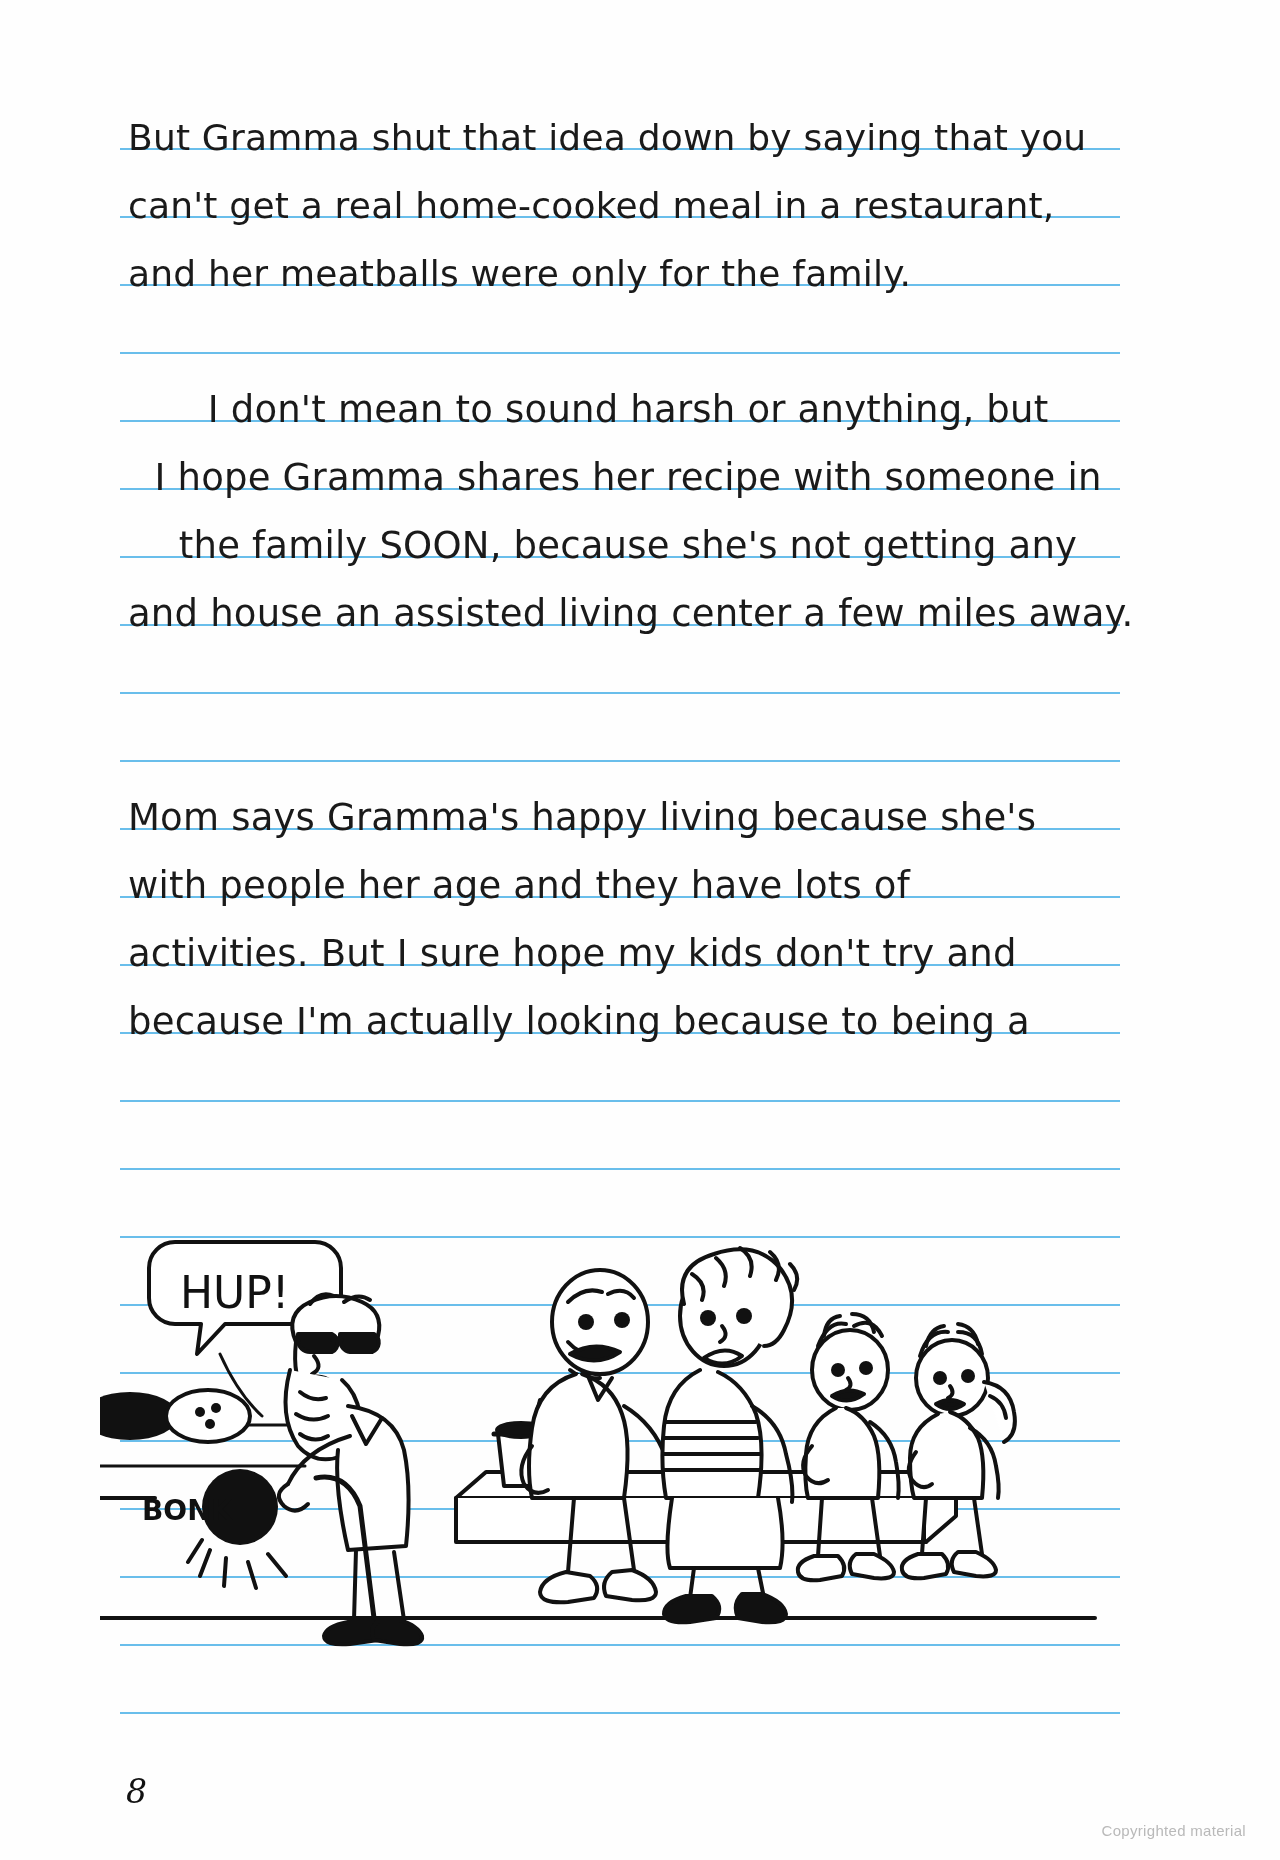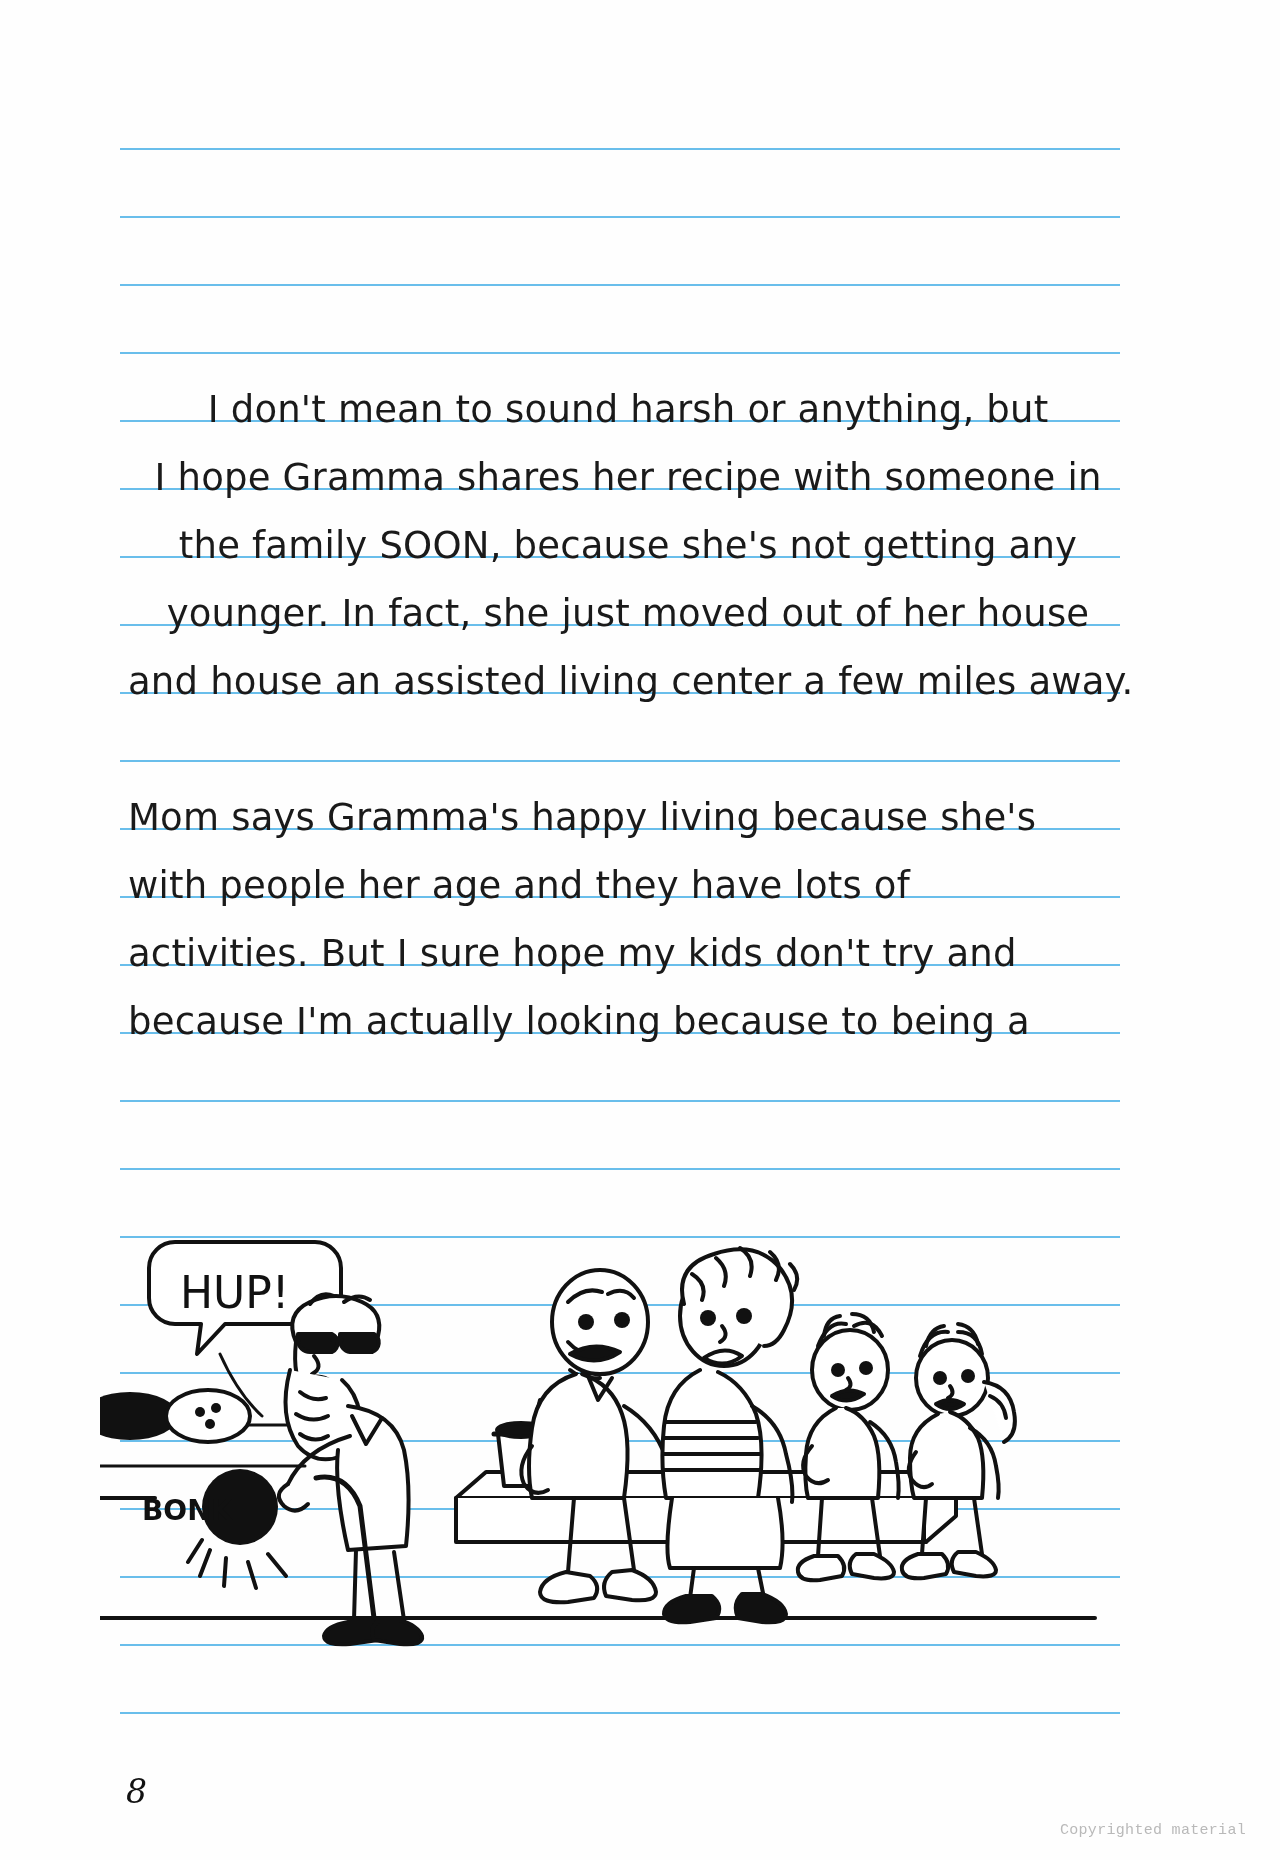--- a/index.html
+++ b/index.html
@@ -76,21 +76,21 @@
     font-style: italic;
     color: #111;
     font-family: "DejaVu Serif", serif;
   }
   #copyright {
     position: absolute;
     right: 34px;
     top: 1822px;
     font-size: 15px;
     color: #b9b9b9;
-    font-family: Liberation Mono, monospace;
+    font-family: Liberation Sans, sans-serif;
     letter-spacing: .3px;
   }
 </style>
 </head>
 <body>
 
 <div id="page">
 
   <div id="rules">
     <div class="rule" style="top:148px;  left:0;   width:1000px;"></div>
@@ -112,26 +112,30 @@
     <div class="rule" style="top:1236px; left:0;   width:1000px;"></div>
     <div class="rule" style="top:1304px; left:0;   width:1000px;"></div>
     <div class="rule" style="top:1372px; left:0;   width:1000px;"></div>
     <div class="rule" style="top:1440px; left:0;   width:1000px;"></div>
     <div class="rule" style="top:1508px; left:0;   width:1000px;"></div>
     <div class="rule" style="top:1576px; left:0;   width:1000px;"></div>
     <div class="rule" style="top:1644px; left:0;   width:1000px;"></div>
     <div class="rule" style="top:1712px; left:0;   width:1000px;"></div>
   </div>
 
+  <div class="para" style="top:104px;">
+    <div class="line">But Gramma shut that idea down by saying that you</div>
+    <div class="line">can't get a real home-cooked meal in a restaurant,</div>
+    <div class="line">and her meatballs were only for the family.</div>
+  </div>
 
   <div class="para" style="top:376px;text-align:center;">
     <div class="line big">I don't mean to sound harsh or anything, but</div>
     <div class="line big">I hope Gramma shares her recipe with someone in</div>
     <div class="line big">the family SOON, because she's not getting any</div>
-    <div class="line big">younger. In fact, she just moved out of her house</div>
     <div class="line big">and house an assisted living center a few miles away.</div>
   </div>
 
   <div class="para" style="top:784px;">
     <div class="line big">Mom says Gramma's happy living because she's</div>
     <div class="line big">with people her age and they have lots of</div>
     <div class="line big">activities. But I sure hope my kids don't try and</div>
     <div class="line big">because I'm actually looking because to being a</div>
   </div>
 

